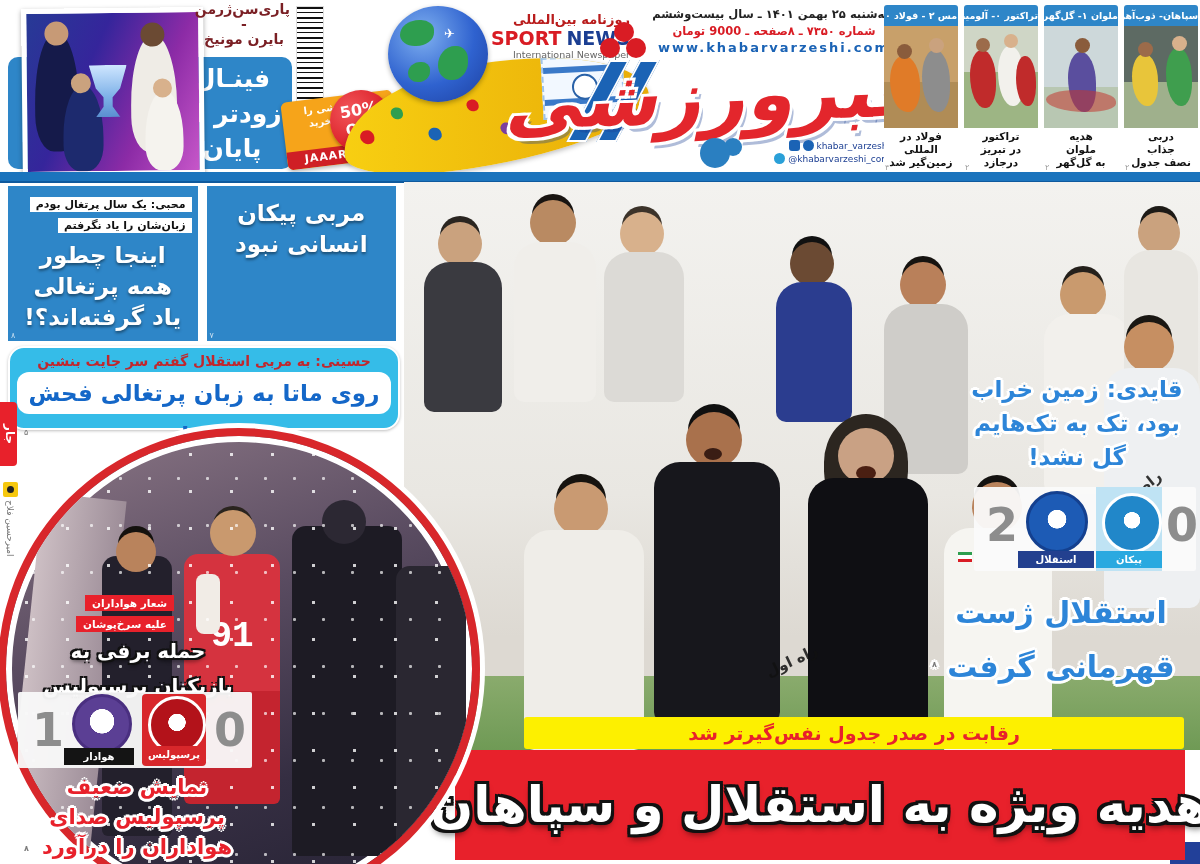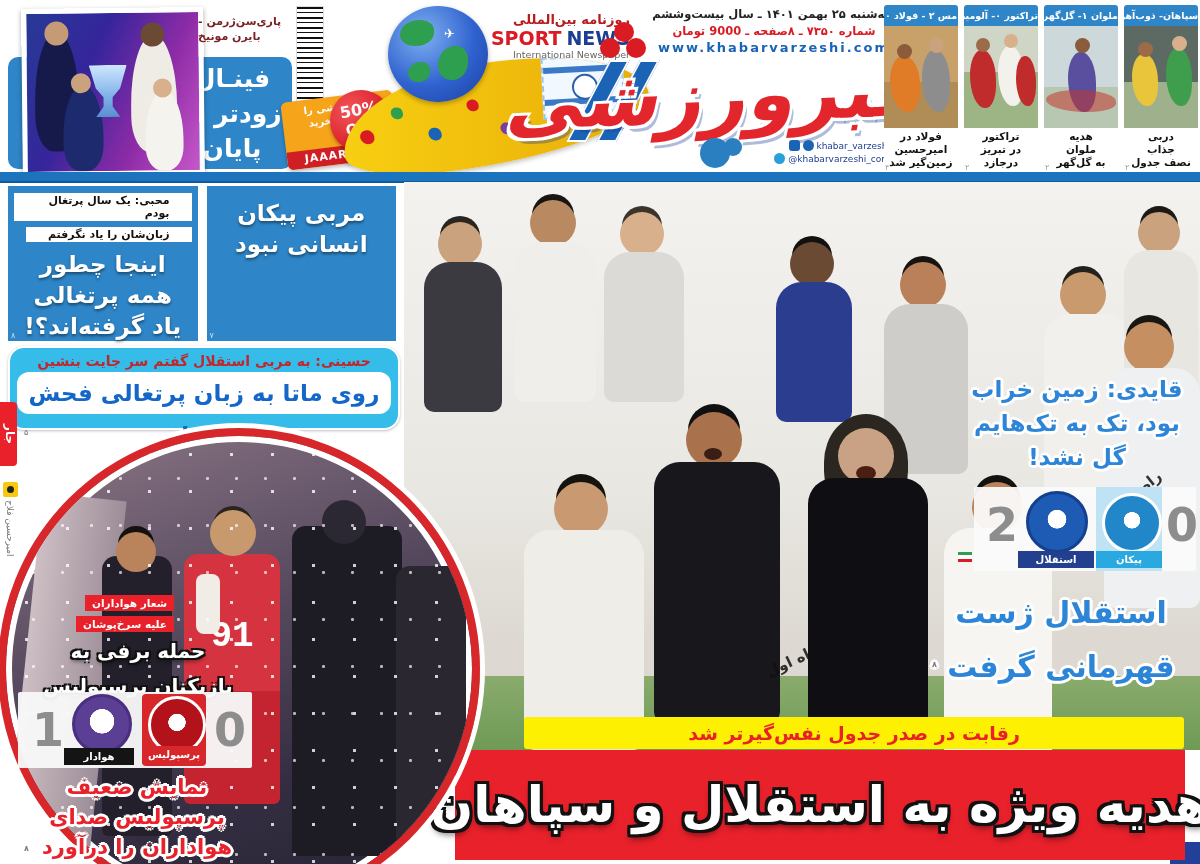--- a/index.html
+++ b/index.html
@@ -15,21 +15,21 @@
 
   
   .final-banner{left:8px;top:57px;width:284px;height:112px;background:#2e86c8;border-radius:10px;}
   .final-headline{position:absolute;right:8px;top:4px;width:104px;text-align:center;color:#fff;
                   font-size:25px;font-weight:bold;line-height:35px;}
   .cl-photo{left:22px;top:8px;width:172px;height:158px;background:linear-gradient(115deg,#273a96 0%,#35259b 35%,#8c2ba6 68%,#c757c9 100%);
             border:5px solid #fff;box-shadow:0 2px 5px rgba(0,0,0,.35);transform:rotate(-.6deg);overflow:hidden;}
   .silh{position:absolute;border-radius:50% 50% 42% 42%/60% 60% 30% 30%;}
   .trophy{position:absolute;left:62px;top:52px;width:38px;height:52px;background:linear-gradient(180deg,#cfe6ff,#7fb2e8 60%,#5a8fd0);
           clip-path:polygon(0 0,100% 0,82% 45%,62% 62%,62% 80%,82% 100%,18% 100%,38% 80%,38% 62%,18% 45%);}
-  .psg-caption{left:198px;top:14px;width:92px;text-align:left;color:#7a1f24;font-size:11px;font-weight:bold;line-height:15px;}
+  .psg-caption{left:198px;top:2px;width:92px;text-align:center;color:#7a1f24;font-size:14px;font-weight:bold;line-height:15px;}
   .barcode{left:296px;top:6px;width:26px;height:110px;background:repeating-linear-gradient(180deg,#111 0 2px,#fff 2px 5px,#111 5px 6px,#fff 6px 10px);border:1px solid #ddd;}
   .jaaar-tag{left:284px;top:96px;width:112px;height:68px;background:#f6a41a;transform:rotate(-7deg);border-radius:6px;overflow:hidden;
              box-shadow:0 2px 4px rgba(0,0,0,.3);}
   .jaaar-line{color:#fff;font-size:10px;font-weight:bold;text-align:center;line-height:13px;padding-top:4px;}
   .jaaar-site{position:absolute;bottom:0;left:0;right:0;height:18px;background:#cf1f25;color:#fff;font-size:11px;font-weight:bold;
               text-align:center;line-height:18px;letter-spacing:1px;}
   .off-badge{left:330px;top:90px;width:62px;height:62px;border-radius:50%;background:radial-gradient(circle at 35% 30%,#f2555a,#d91c24 70%);
              color:#fff;text-align:center;transform:rotate(-10deg);box-shadow:0 2px 4px rgba(0,0,0,.35);}
   .globe{left:388px;top:6px;width:100px;height:96px;border-radius:50%;
          background:radial-gradient(circle at 35% 30%,#7fb0f0,#2f62cf 55%,#1d3f9e);overflow:hidden;box-shadow:0 2px 5px rgba(0,0,0,.3);}
@@ -56,21 +56,21 @@
   .blob{position:absolute;border-radius:45% 55% 40% 60%;}
   .col-caption{flex:1;background:#fff;text-align:center;font-size:10.5px;font-weight:bold;color:#111;line-height:13px;padding-top:2px;}
   .pref{position:absolute;left:1px;bottom:0;font-size:8px;color:#9a9a9a;}
 
   .divider{left:0;top:172px;width:1200px;height:9px;background:#1b74bd;border-bottom:2px solid #0f5a9e;}
 
   
   .panels{left:8px;top:186px;width:388px;height:155px;display:flex;direction:rtl;gap:9px;}
   .panel{flex:1;background:#2e86c8;position:relative;padding-top:7px;}
   .kicker{text-align:right;padding-left:6px;padding-right:6px;}
-  .kicker span{display:inline-block;background:#fff;color:#111;font-size:11px;font-weight:bold;padding:1px 22px;margin-bottom:2px;}
+  .kicker span{display:inline-block;background:#fff;color:#111;font-size:11px;font-weight:bold;padding:1px 6px;margin-bottom:2px;}
   .panel-head{margin-top:5px;text-align:center;color:#fff;font-size:23px;font-weight:bold;line-height:31px;}
 
   
   .cyan-box{left:8px;top:346px;width:388px;height:80px;background:#35bce8;border-radius:16px;border:2px solid #fff;
             box-shadow:0 1px 3px rgba(0,0,0,.25);}
   .cyan-kicker{text-align:center;color:#c0272d;font-size:14px;font-weight:bold;padding-top:5px;}
   .cyan-pill{margin:3px 7px 0 7px;background:#fff;border-radius:12px;height:42px;text-align:center;color:#1467c8;
              font-size:23px;font-weight:bold;line-height:42px;}
 
   
@@ -279,21 +279,21 @@
     <div class="news-col">
       <div class="col-header fa">مس ۲ - فولاد ۰</div>
       <div class="col-photo" style="background:linear-gradient(180deg,#c8a06a 0 55%,#b08c56 55% 100%);">
         <div class="blob" style="left:6px;top:30px;width:30px;height:56px;background:#e07b28;"></div>
         <div class="head" style="left:13px;top:18px;width:15px;height:15px;background:#8a5c3c;"></div>
         <div class="blob" style="left:38px;top:24px;width:28px;height:62px;background:#8d8d8d;"></div>
         <div class="head" style="left:45px;top:12px;width:15px;height:15px;background:#caa27e;"></div>
       </div>
       <div class="col-caption fa">
         <div>فولاد در</div>
-        <div>امیرحسین</div>
+        <div>المللی</div>
         <div>زمین‌گیر شد</div>
       </div>
       <span class="pref">۴</span>
     </div>
   </div>
 
   <div class="abs divider"></div>
 
   <div class="abs panels">
     <div class="panel">

